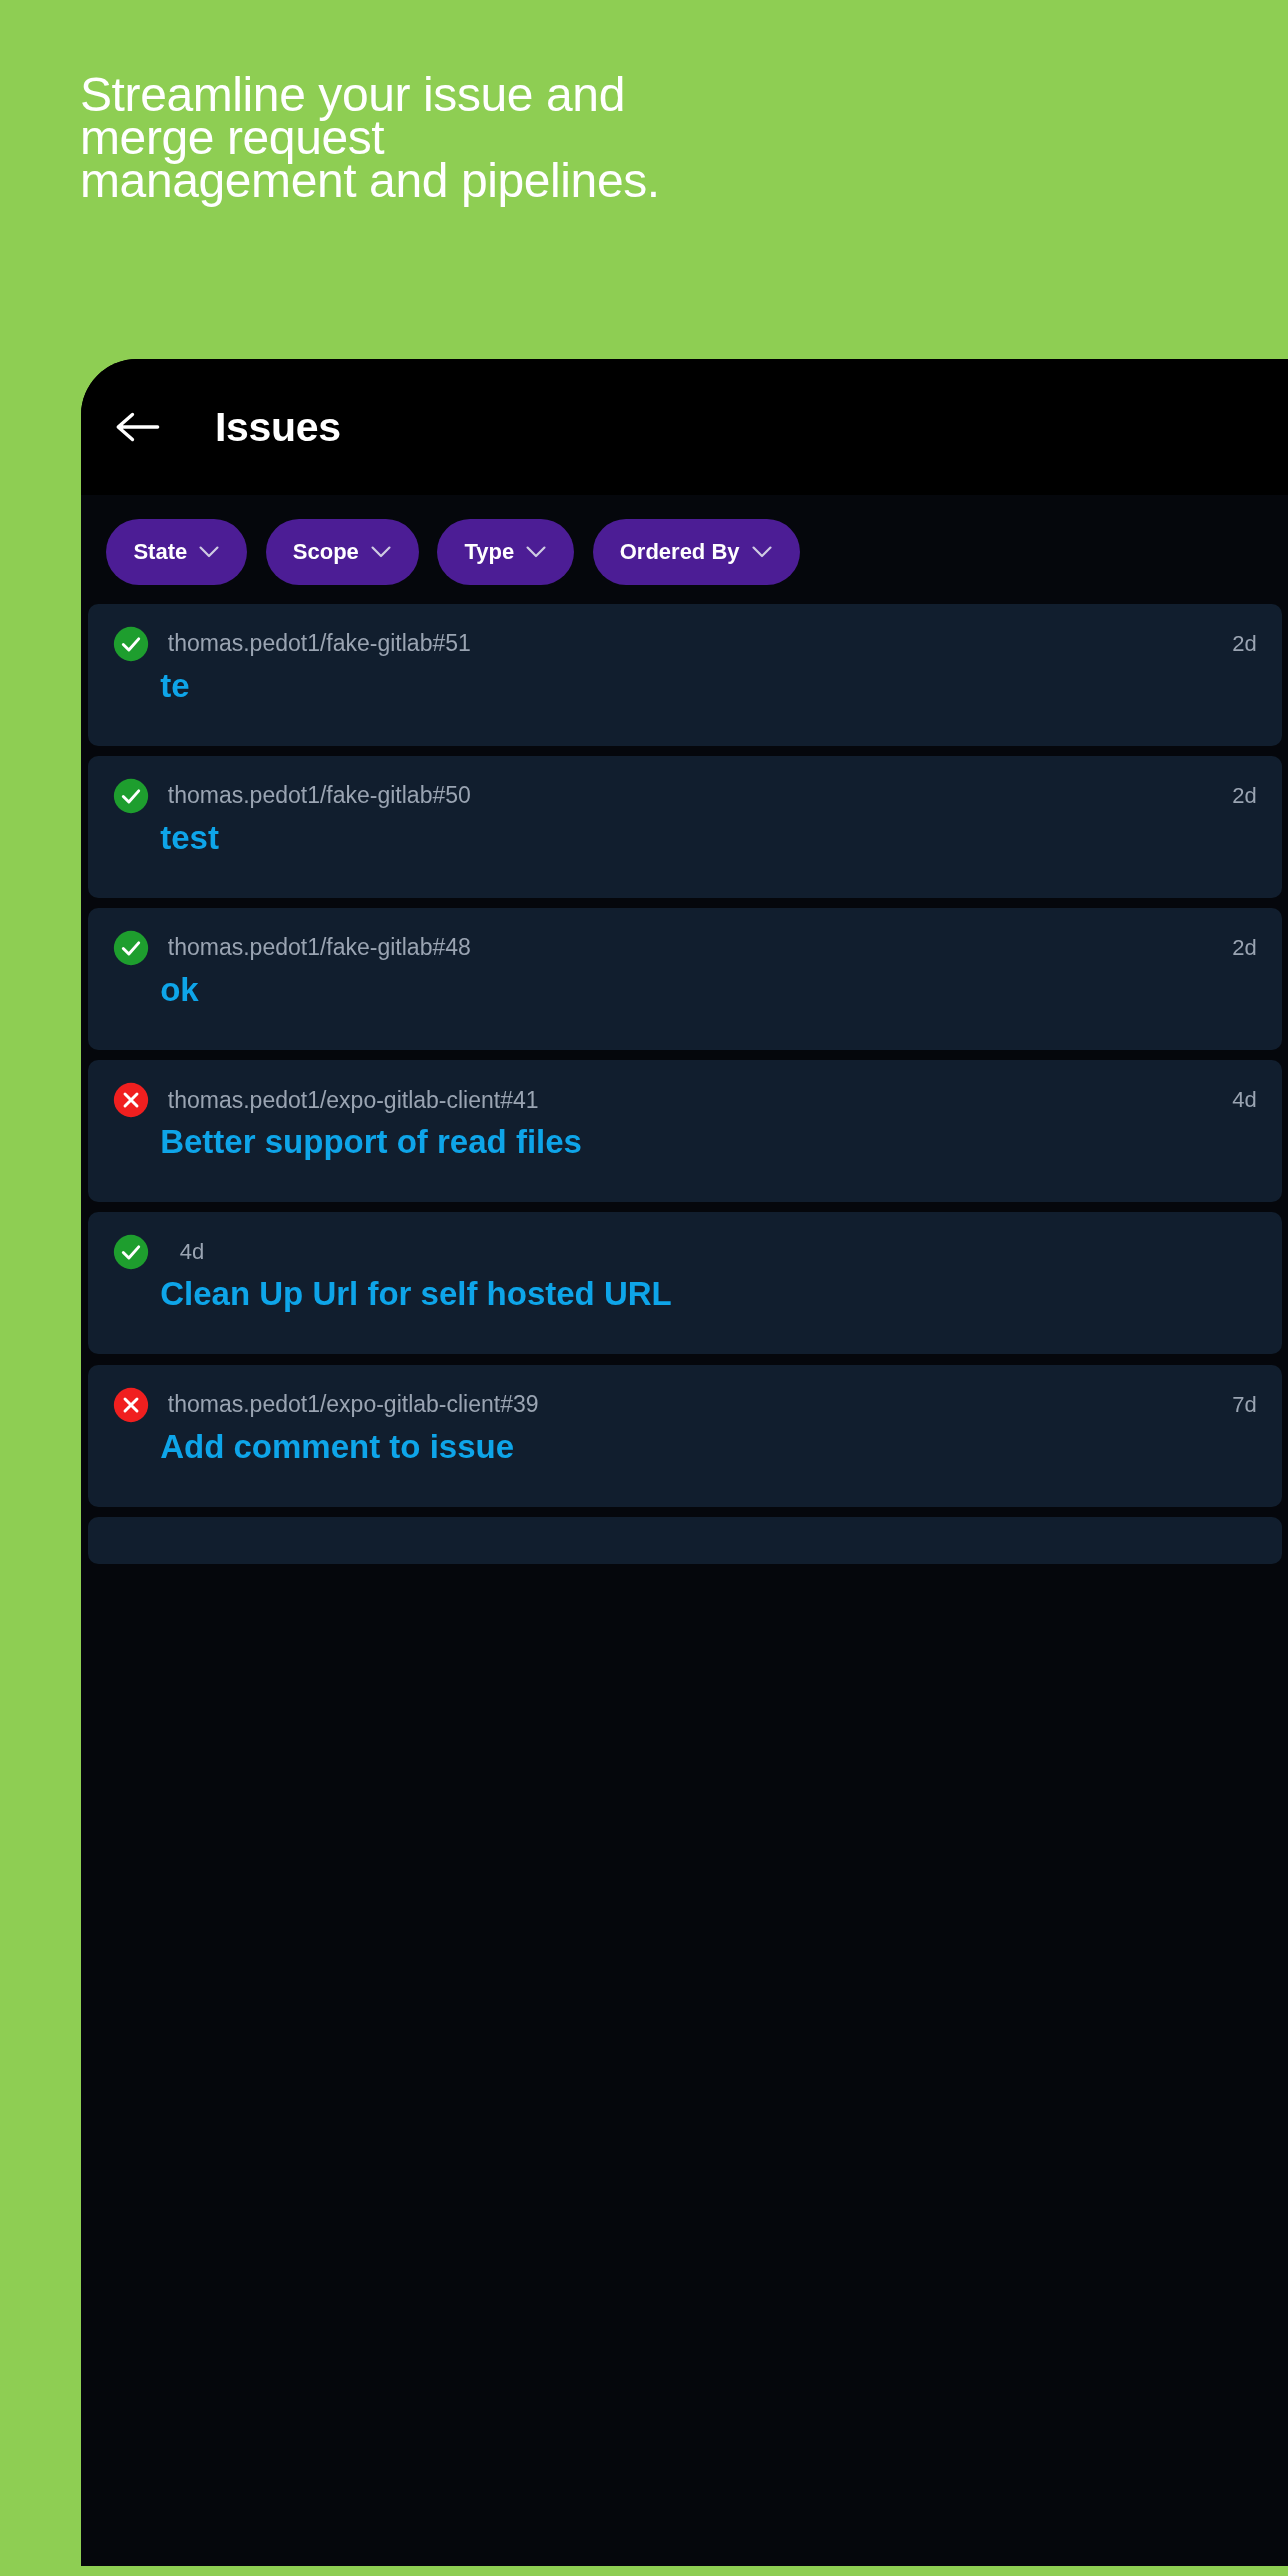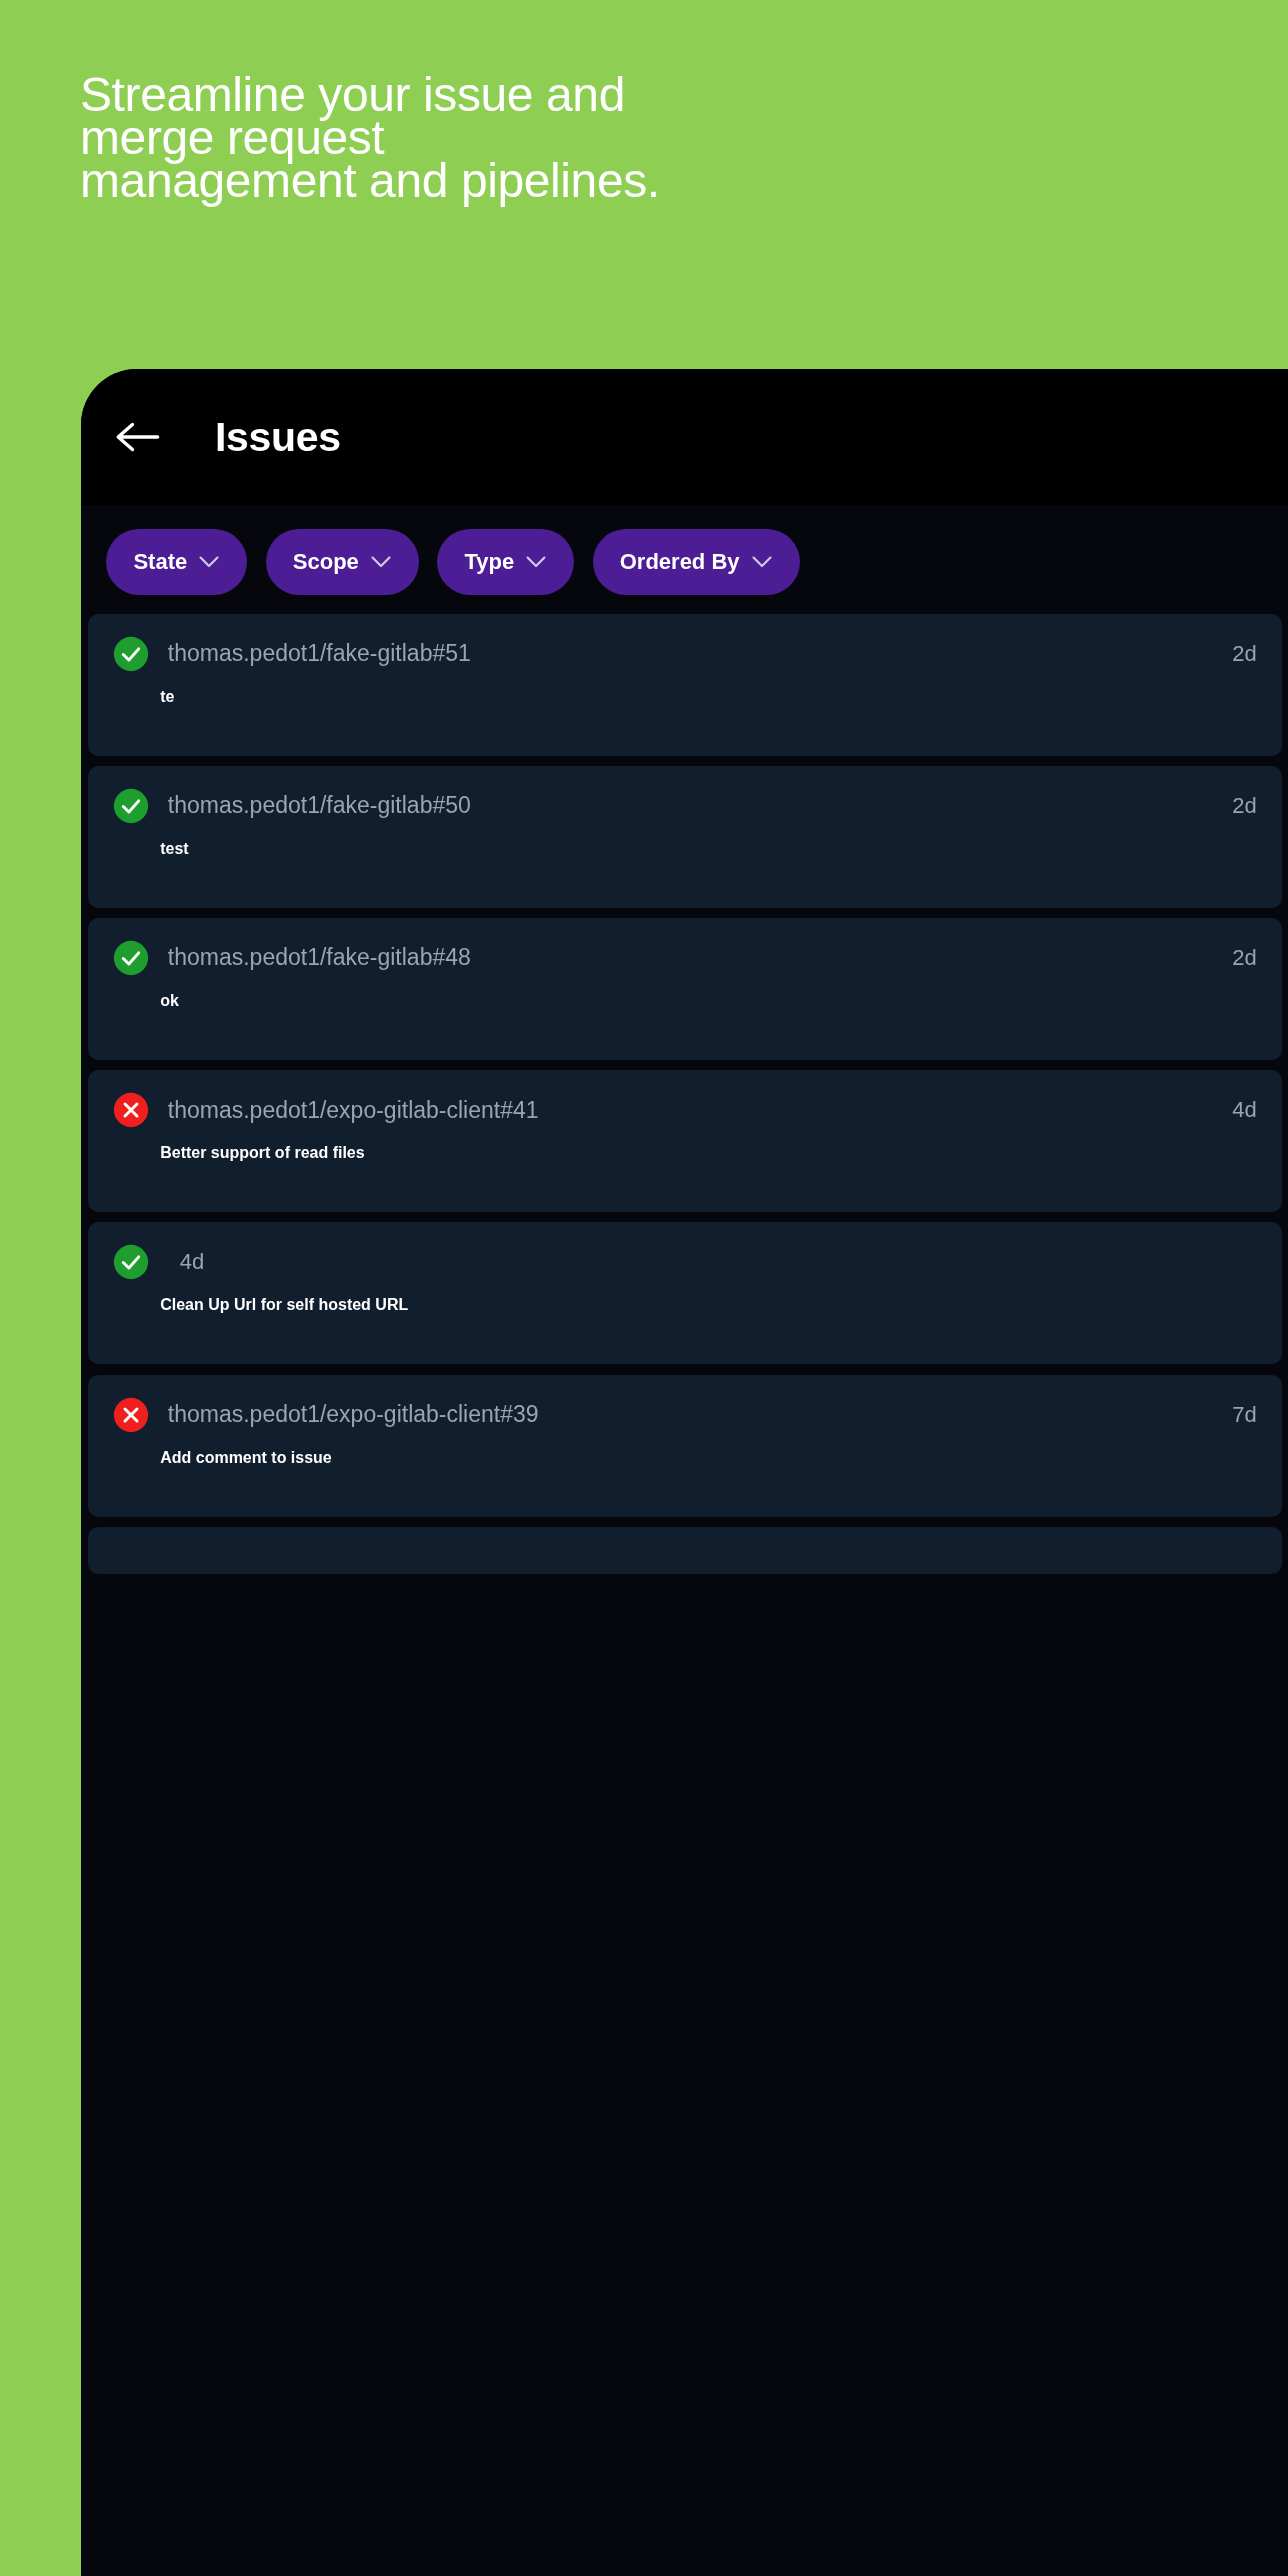--- a/index.html
+++ b/index.html
@@ -21,21 +21,21 @@
     line-height:43px;
     font-weight:400;
     letter-spacing:-0.4px;
     white-space:pre-line;
   }
 
   
   .phone {
     position:absolute;
     left:81px;
-    top:369px;
+    top:359px;
     width:1208px;
     height:2207px;
     background:#000000;
     border-top-left-radius:56px;
     overflow:hidden;
   }
 
   
   .phone-header {
     position:absolute;
@@ -122,24 +122,24 @@
     overflow:hidden;
   }
   .issue-age {
     color:#9AA4B2;
     font-size:22px;
     font-weight:400;
     flex:0 0 auto;
     padding-left:12px;
   }
   .issue-title {
-    color:#ffffff;
-    font-size:16px;
+    color:#0ea5e9;
+    font-size:33px;
     font-weight:700;
-    margin-top:16px;
+    margin-top:5px;
     margin-left:47px;
   }
 </style>
 </head>
 <body>
 
 <div class="headline">Streamline your issue and merge request management and pipelines.</div>
 
 <div class="phone">
 

